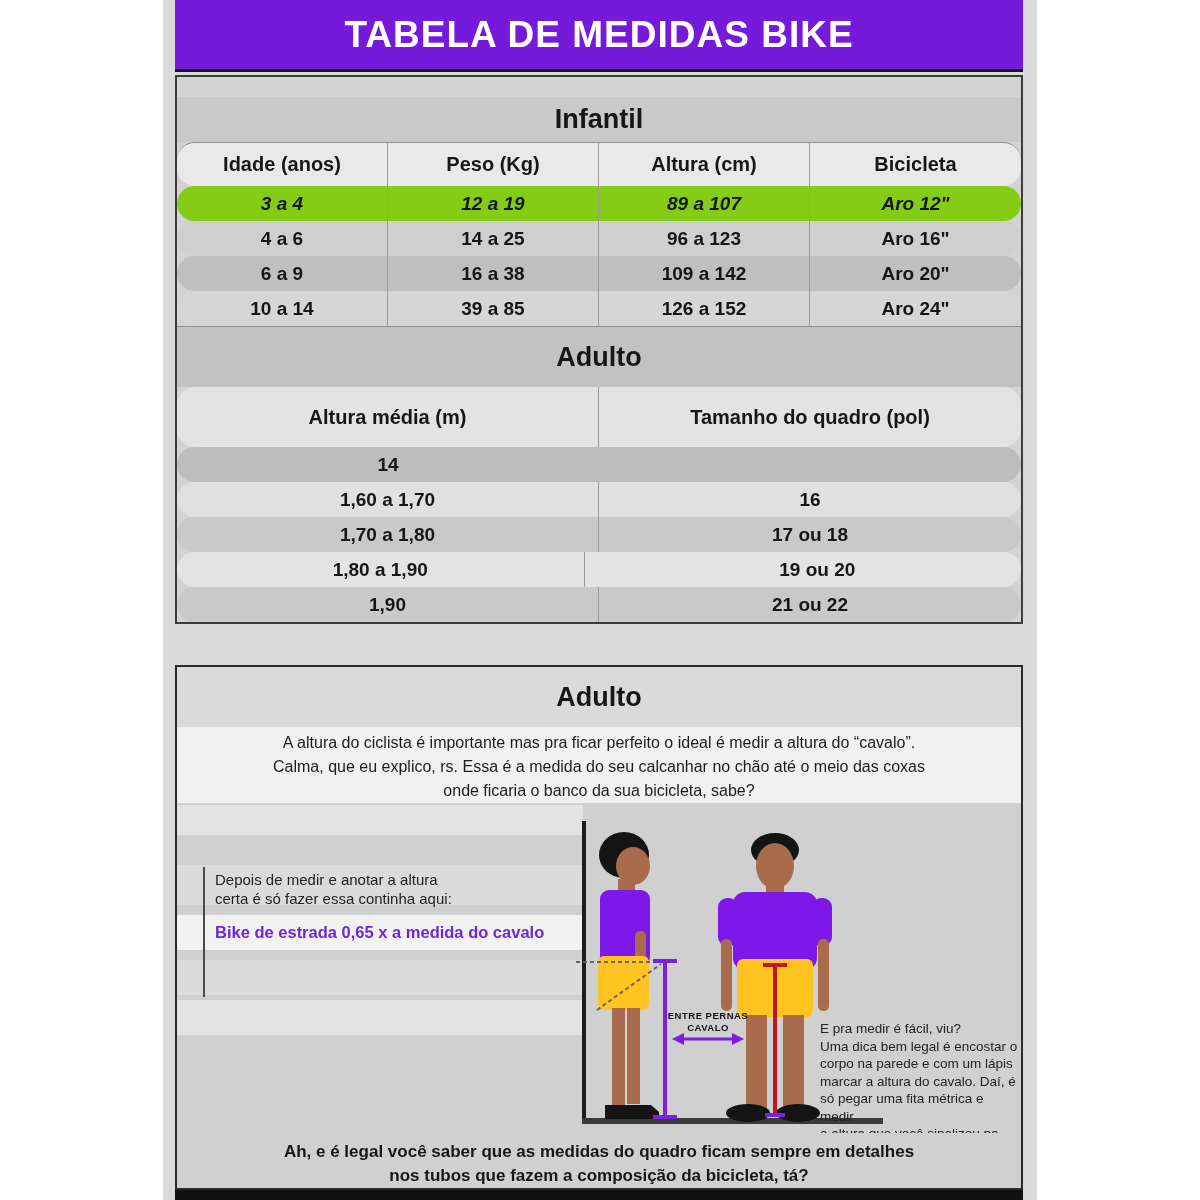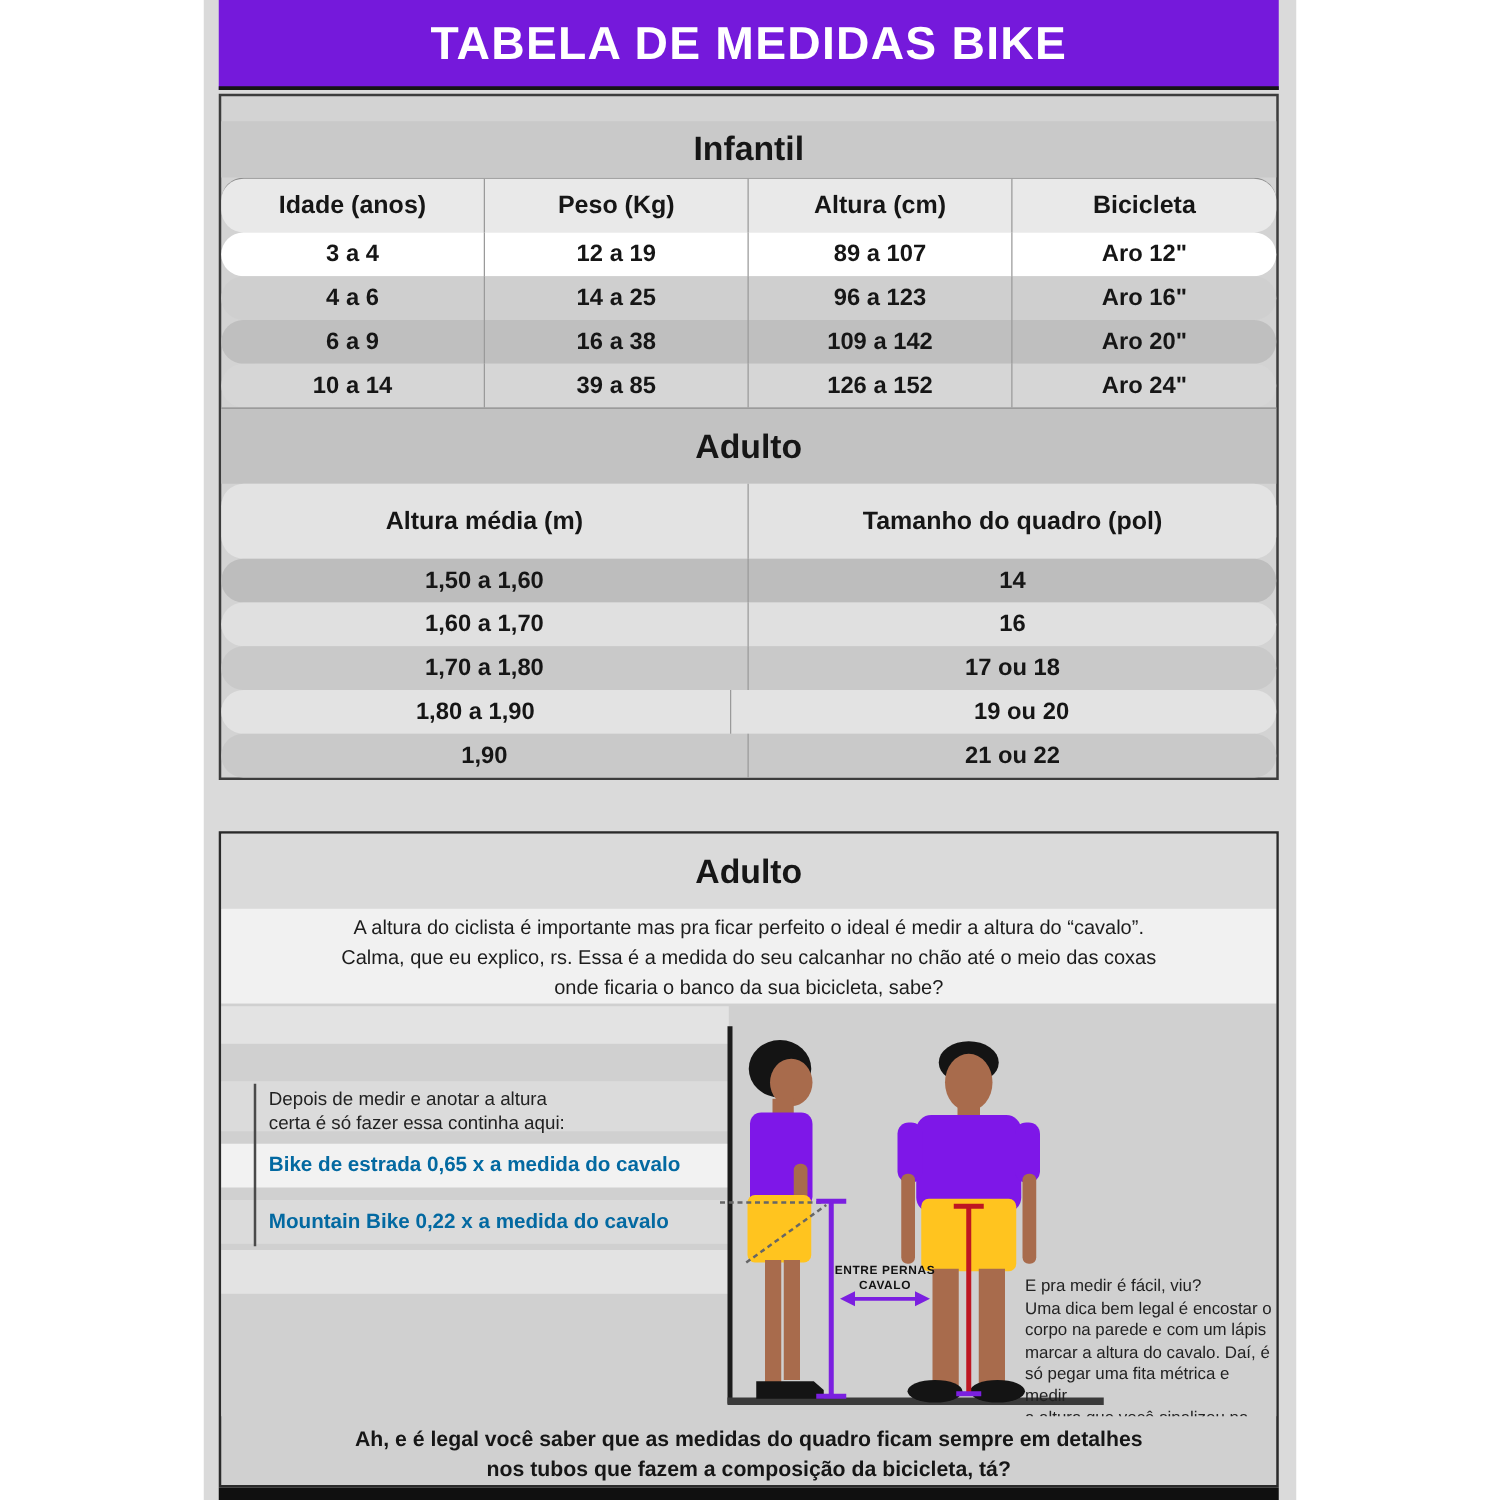--- a/index.html
+++ b/index.html
@@ -30,21 +30,21 @@
   .trow > div{
     display:flex;align-items:center;justify-content:center;
     box-sizing:border-box;border-right:1px solid #9a9a9a;
   }
   .trow > div:last-child{border-right:none;}
   .cols4 > div{width:25%;}
   .cols2 > div{width:50%;}
   .thead1{height:43px;background:#e9e9e9;font-weight:700;font-size:20px;border-top:1px solid #8f8f8f;}
   .thead2{height:60px;background:#e3e3e3;font-weight:700;font-size:20px;}
   .tdata{height:35px;font-weight:700;font-size:19px;}
-  .i-r0{background:#ffffff;} .i-r1{background:#cfcfcf;}
+  .i-r0{background:#84cc16;font-style:italic;} .i-r1{background:#cfcfcf;}
   .i-r2{background:#bfbfbf;} .i-r3{background:#d6d6d6;}
   .a-r0{background:#bdbdbd;} .a-r1{background:#e0e0e0;}
   .a-r2{background:#c9c9c9;} .a-r3{background:#e3e3e3;gap:29px;}
   .a-r4{background:#c9c9c9;}
   
   .block2{
     position:absolute;left:175px;top:665px;width:848px;height:525px;
     border:2px solid #2a2a2a;box-sizing:border-box;background:#d0d0d0;
   }
   .b2-title{height:60px;background:#dadada;display:flex;align-items:center;justify-content:center;
@@ -57,21 +57,21 @@
   .bottombar{position:absolute;left:175px;top:1190px;width:848px;height:10px;background:#101010;}
   
   .stripe{position:absolute;left:0;width:406px;}
   .s1{top:2px;height:30px;background:#e3e3e3;}
   .s2{top:62px;height:40px;background:#dbdbdb;}
   .s3{top:112px;height:35px;background:#f2f2f2;}
   .s4{top:157px;height:35px;background:#dbdbdb;}
   .s5{top:197px;height:35px;background:#e3e3e3;}
   .accent{position:absolute;left:26px;top:64px;width:2px;height:130px;background:#4a4a4a;}
   .steps-intro{position:absolute;left:38px;top:67px;font-size:15px;font-weight:500;line-height:19px;color:#222;}
-  .formula{position:absolute;left:38px;font-size:16.5px;font-weight:700;color:#0369a1;white-space:nowrap;}
+  .formula{position:absolute;left:38px;font-size:16.5px;font-weight:700;color:#6d28d9;white-space:nowrap;}
   .f-road{top:120px;}
   .f-mtb{top:165px;}
   .tip{position:absolute;left:643px;top:217px;width:200px;font-size:13.5px;font-weight:500;
     line-height:17.5px;color:#222;}
   .figure-svg{position:absolute;left:0;top:0;width:844px;height:330px;}
 </style>
 </head>
 <body>
 
 <div class="col"></div>
@@ -121,21 +121,20 @@
   <div class="band band-adulto">
     <span>Adulto</span>
   </div>
 
   <div class="trow cols2 thead2">
     <div>Altura média (m)</div>
     <div>Tamanho do quadro (pol)</div>
   </div>
 
   <div class="trow cols2 tdata a-r0">
-    <div>1,50 a 1,60</div>
     <div>14</div>
   </div>
   <div class="trow cols2 tdata a-r1">
     <div>1,60 a 1,70</div>
     <div>16</div>
   </div>
   <div class="trow cols2 tdata a-r2">
     <div>1,70 a 1,80</div>
     <div>17 ou 18</div>
   </div>
@@ -167,21 +166,20 @@
     <div class="stripe s3"></div>
     <div class="stripe s4"></div>
     <div class="stripe s5"></div>
     <div class="accent"></div>
 
     <div class="steps-intro">
       <div>Depois de medir e anotar a altura</div>
       <div>certa é só fazer essa continha aqui:</div>
     </div>
     <div class="formula f-road">Bike de estrada 0,65 x a medida do cavalo</div>
-    <div class="formula f-mtb">Mountain Bike 0,22 x a medida do cavalo</div>
 
     <svg class="figure-svg" viewBox="0 0 844 330">
 
       <line x1="407" y1="18" x2="407" y2="320" stroke="#1c1c1c" stroke-width="4"></line>
       <line x1="405" y1="318" x2="706" y2="318" stroke="#3a3a3a" stroke-width="6"></line>
 
       <g>
         <ellipse cx="447" cy="52" rx="25" ry="23" fill="#141414"></ellipse>
         <ellipse cx="456" cy="63" rx="17" ry="19" fill="#a86b4c"></ellipse>
         <rect x="441" y="76" width="17" height="16" fill="#a86b4c"></rect>

